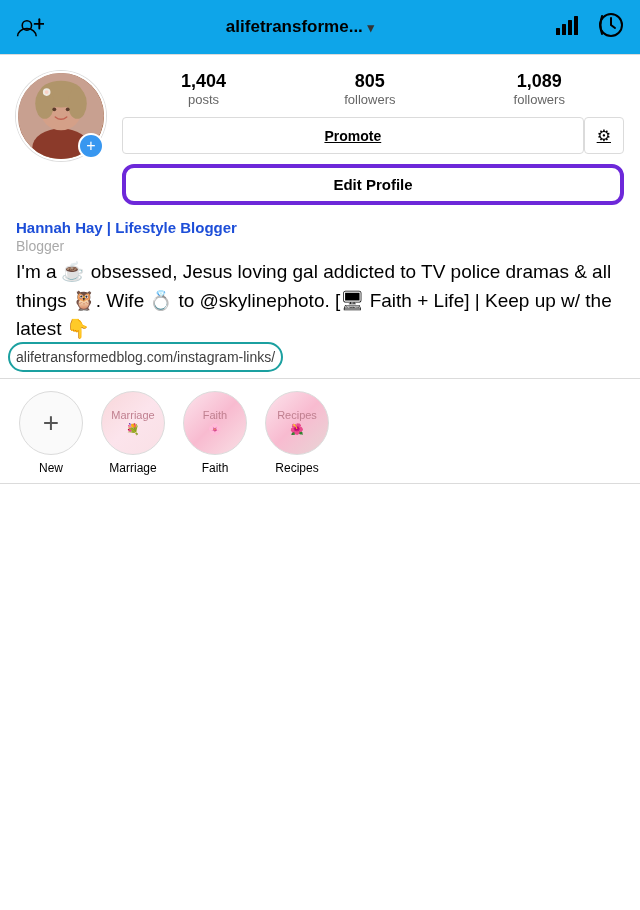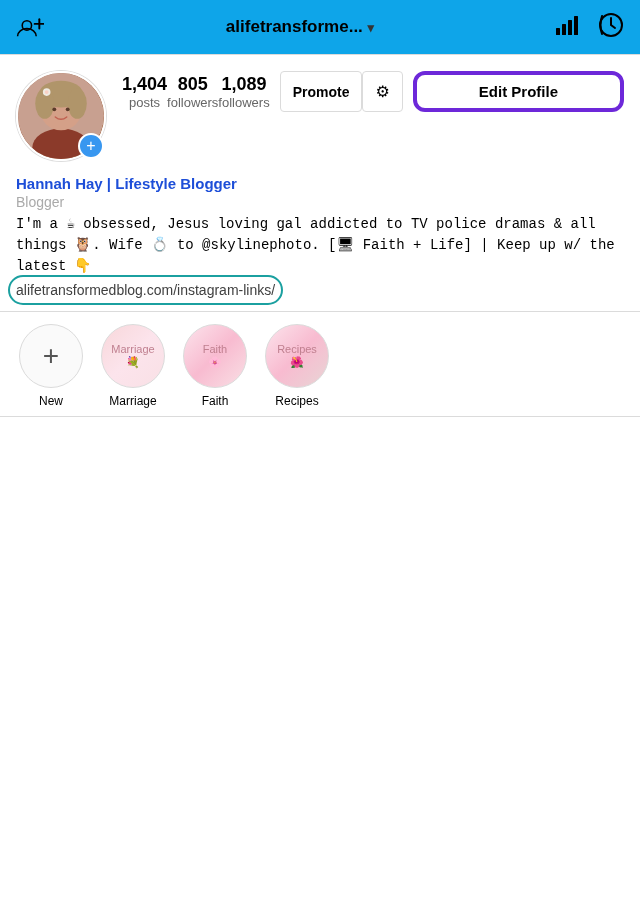--- a/index.html
+++ b/index.html
@@ -83,21 +83,21 @@
       justify-content: center;
       color: #fff;
       font-size: 16px;
       font-weight: 300;
       cursor: pointer;
     }
 
     .stats-actions {
       flex: 1;
       display: flex;
-      flex-direction: row;
+      flex-direction: column;
       gap: 10px;
     }
     .stats-row {
       display: flex;
       justify-content: space-around;
       align-items: center;
     }
     .stat-item {
       display: flex;
       flex-direction: column;
@@ -109,20 +109,21 @@
       color: #000;
     }
     .stat-label {
       font-size: 13px;
       color: #666;
     }
 
     .action-buttons {
       display: flex;
       gap: 0;
+      text-decoration: underline;
     }
     .btn-promote {
       flex: 1;
       padding: 8px 12px;
       border: 1px solid #dbdbdb;
       border-radius: 4px;
       background: #fff;
       font-size: 14px;
       font-weight: 600;
       color: #000;
@@ -163,25 +164,24 @@
       font-weight: 700;
       color: #1d4ed8;
       margin-bottom: 2px;
     }
     .bio-category {
       font-size: 14px;
       color: #aaa;
       margin-bottom: 4px;
     }
     .bio-text {
-      font-size: 14px;
+      font-size: 19px;
       color: #000;
       line-height: 1.5;
       margin-bottom: 4px;
-      font-family: Liberation Mono, monospace;
     }
     .bio-link {
       color: #404040;
       font-size: 14px;
       text-decoration: none;
     }
     .bio-link-container {
       position: relative;
       display: inline-block;
     }

